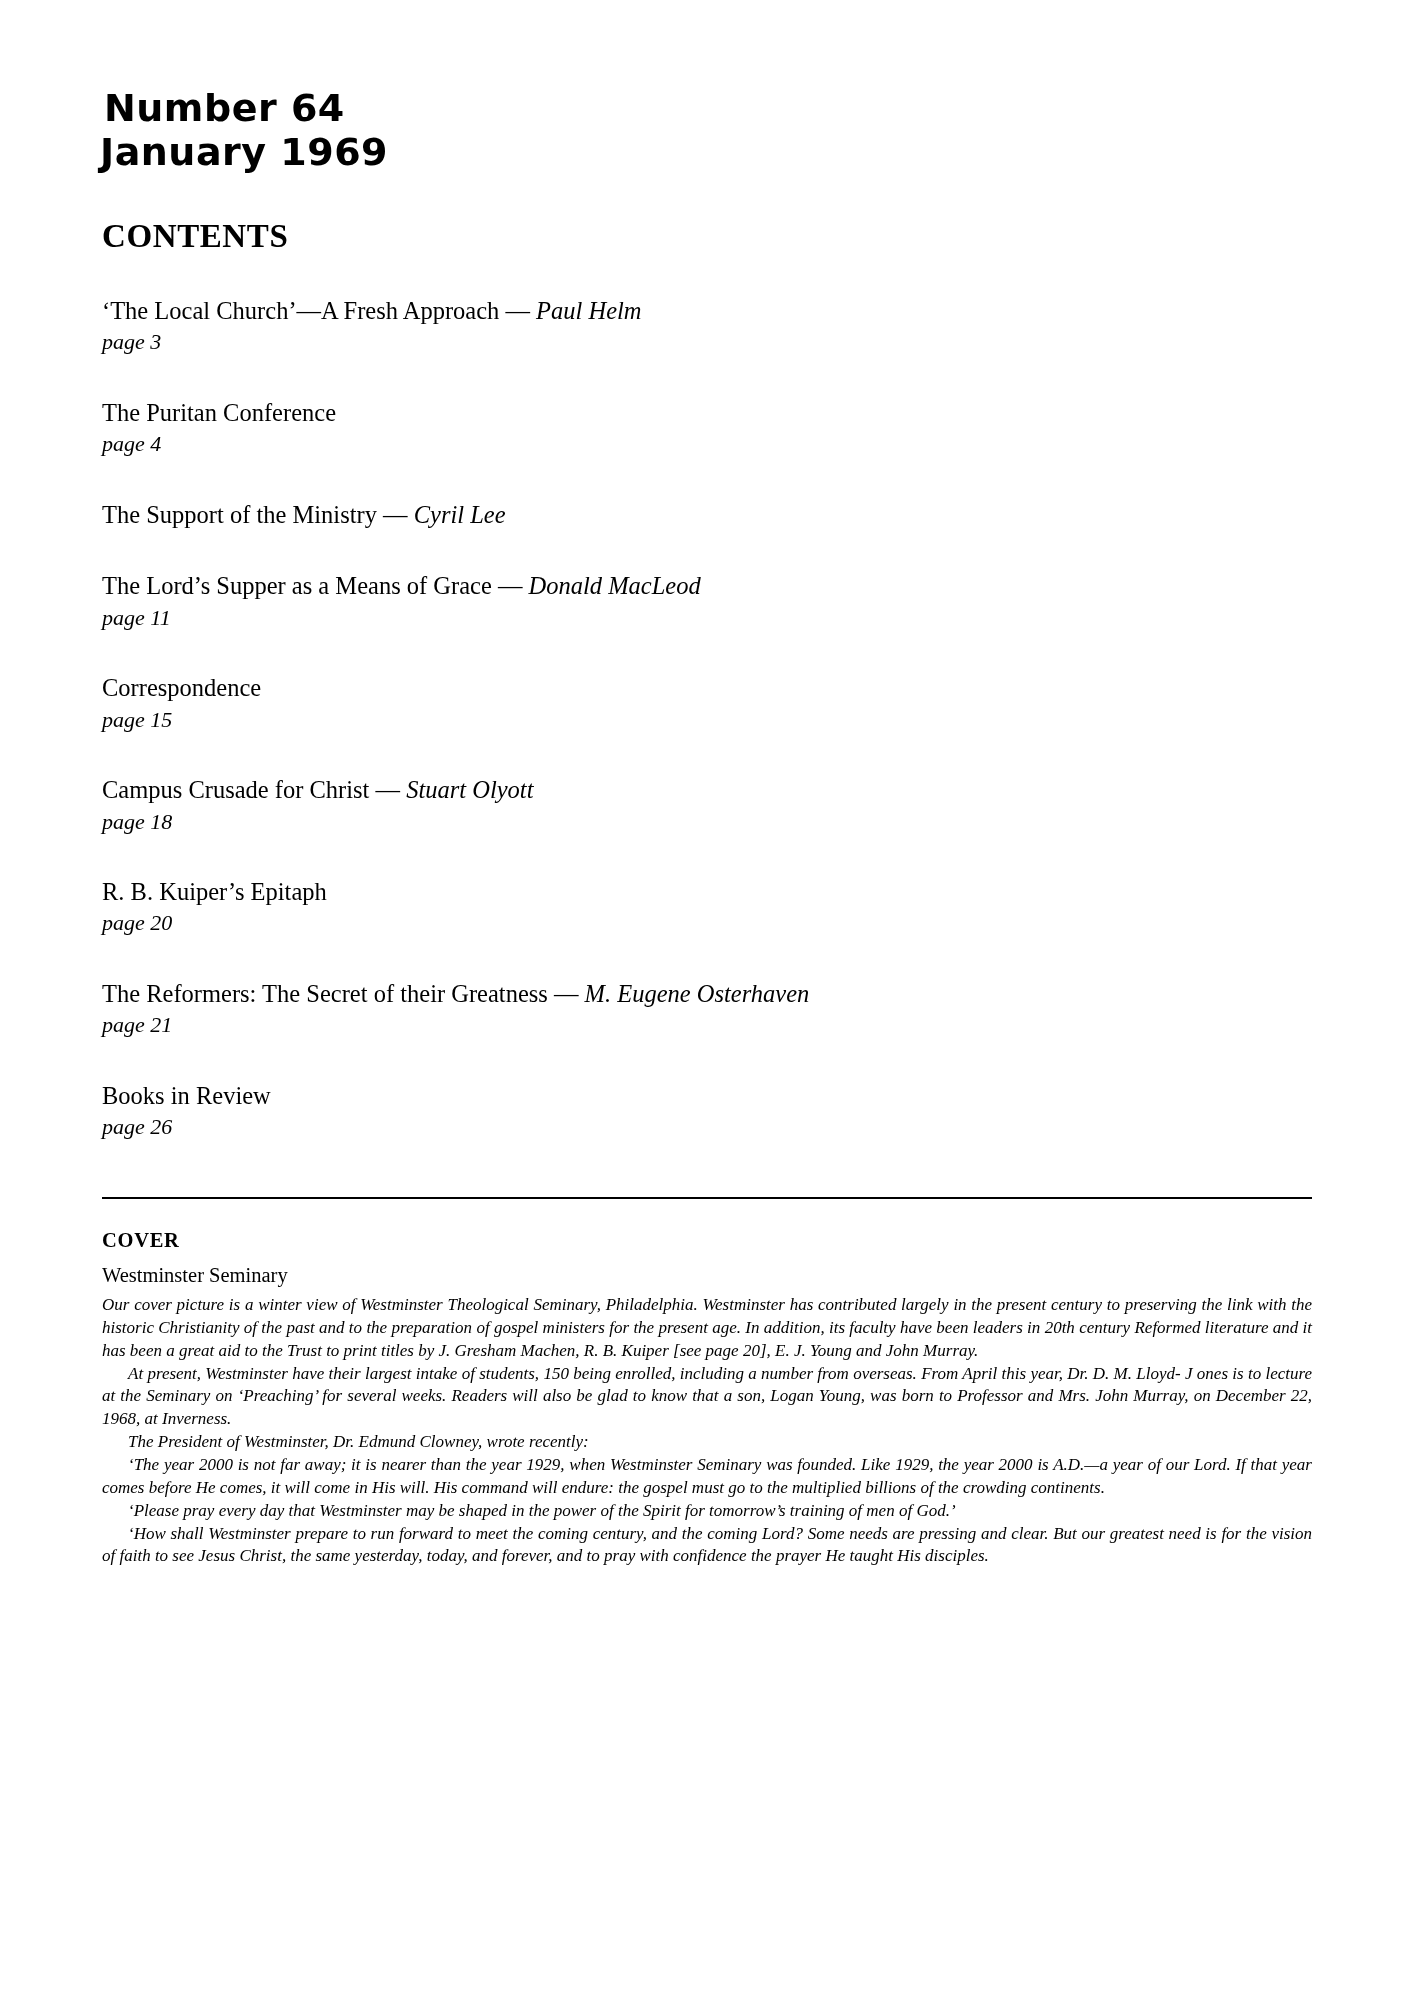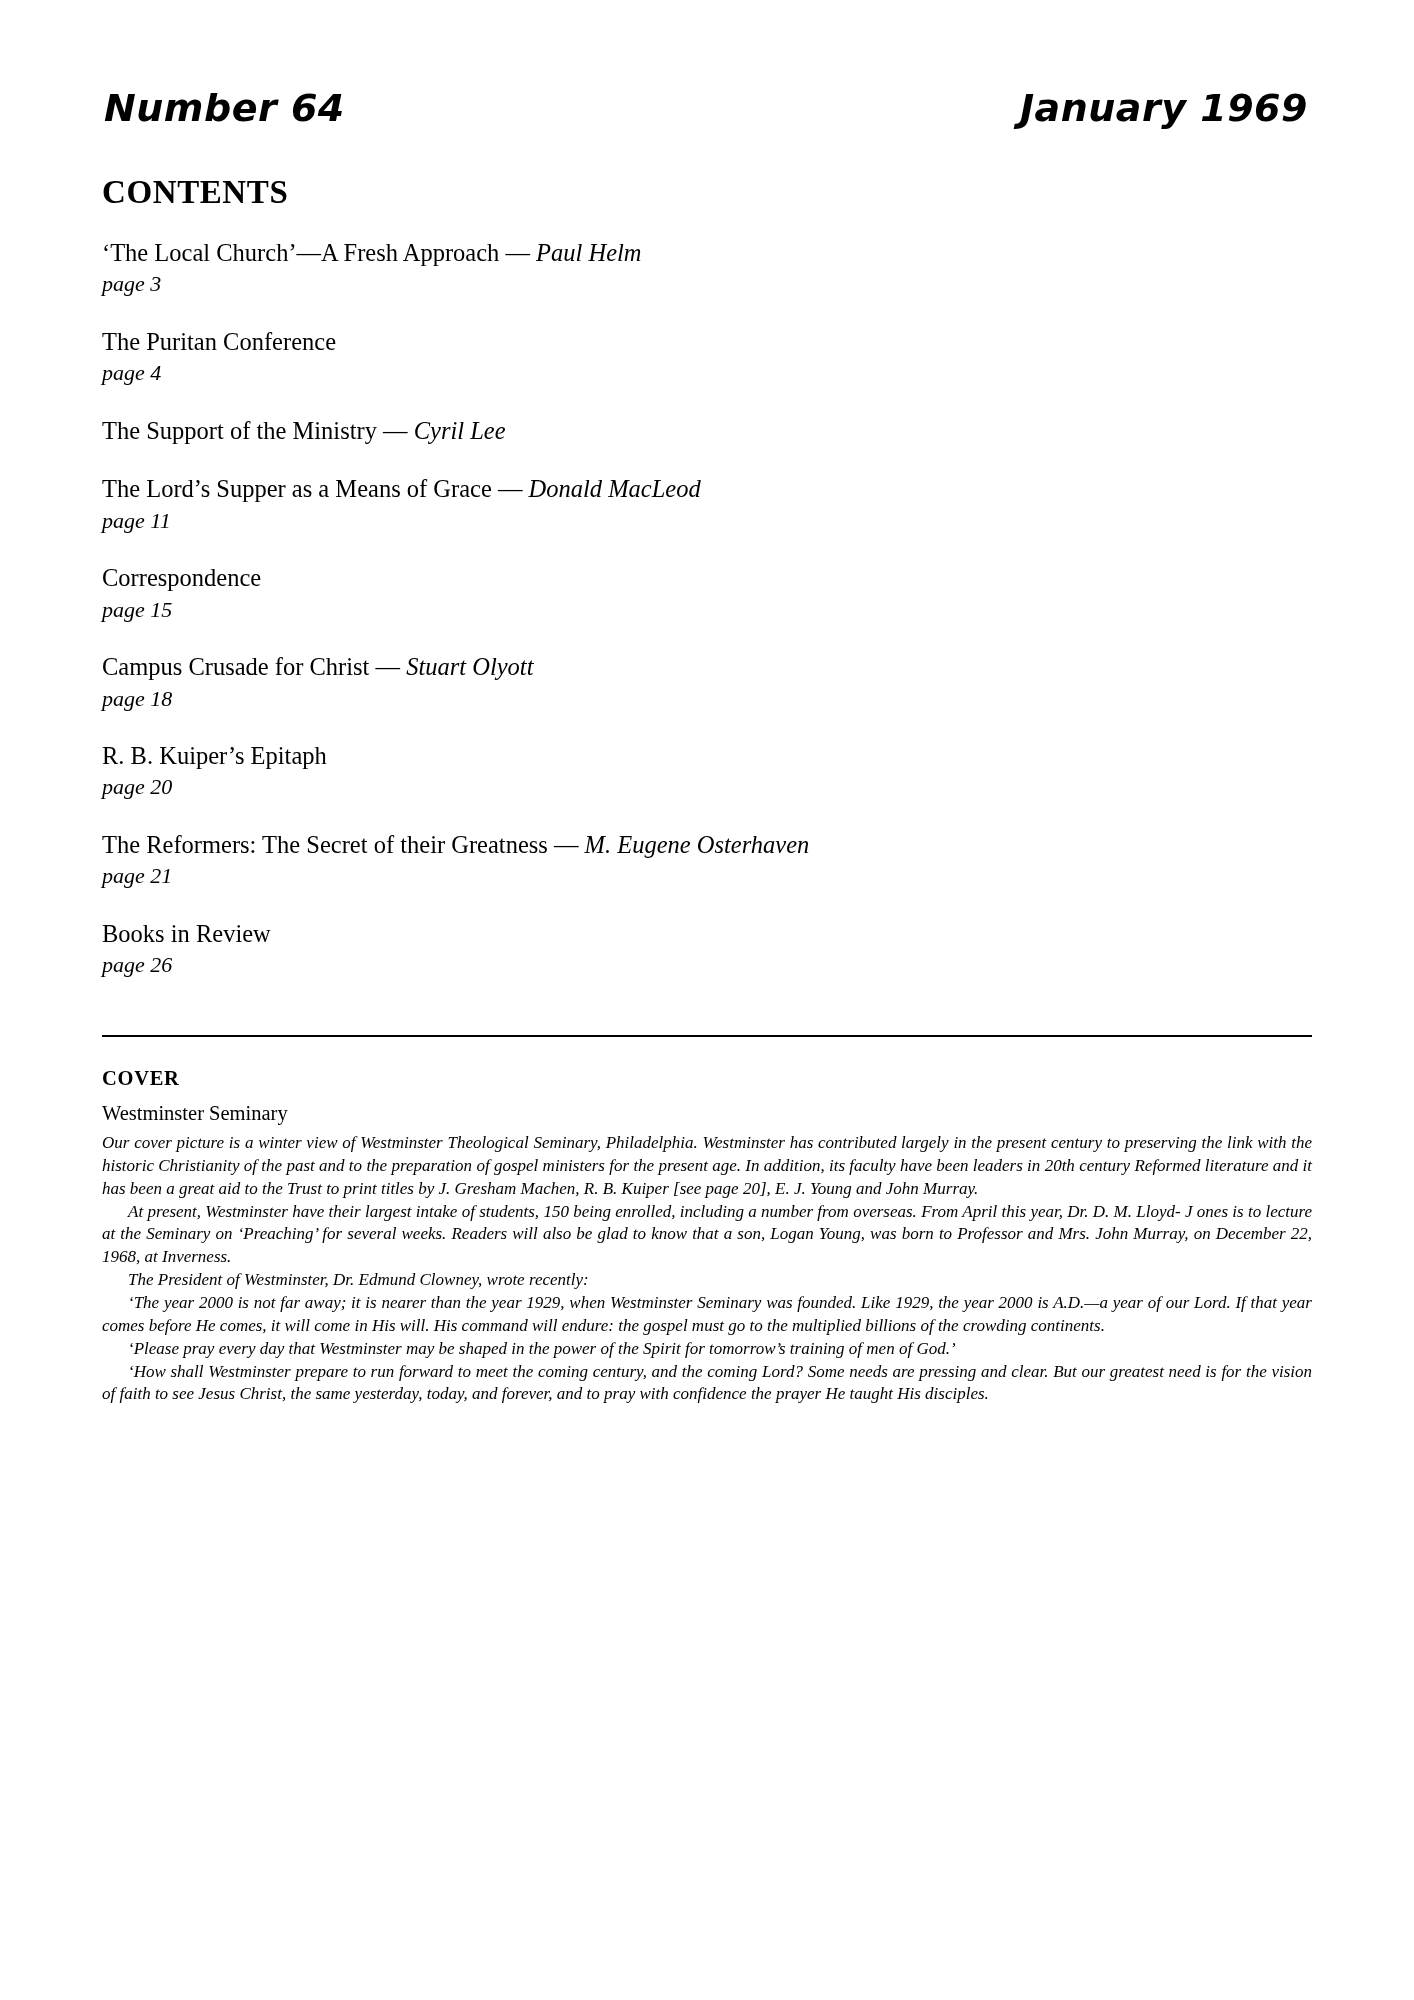--- a/index.html
+++ b/index.html
@@ -21,38 +21,38 @@
     box-sizing: border-box;
     padding: 86px 100px 40px 100px;
   }
   
   .masthead {
     display: flex;
     justify-content: space-between;
     align-items: baseline;
     font-family: "DejaVu Sans", sans-serif;
     font-weight: bold;
-    font-style: italic;
     font-size: 38px;
     letter-spacing: 0.5px;
     margin-bottom: 44px;
+    flex-direction: column;
   }
   .masthead .issue-number { padding-left: 4px; }
   .masthead .issue-date { padding-right: 6px; }
 
   
   .contents-heading {
     font-family: "Liberation Serif", serif;
     font-size: 33px;
     font-weight: bold;
     letter-spacing: 0.6px;
     margin: 16px 0 26px 2px;
   }
   .toc { margin: 0 0 0 2px; }
-  .toc-entry { margin-bottom: 27px; }
+  .toc-entry { margin-bottom: 27px; margin-top: 40px; }
   .toc-entry:last-child { margin-bottom: 0; }
   .toc-title {
     font-size: 24.5px;
     line-height: 1.28;
   }
   .toc-title .author {
     font-style: italic;
   }
   .toc-page {
     font-size: 22px;

